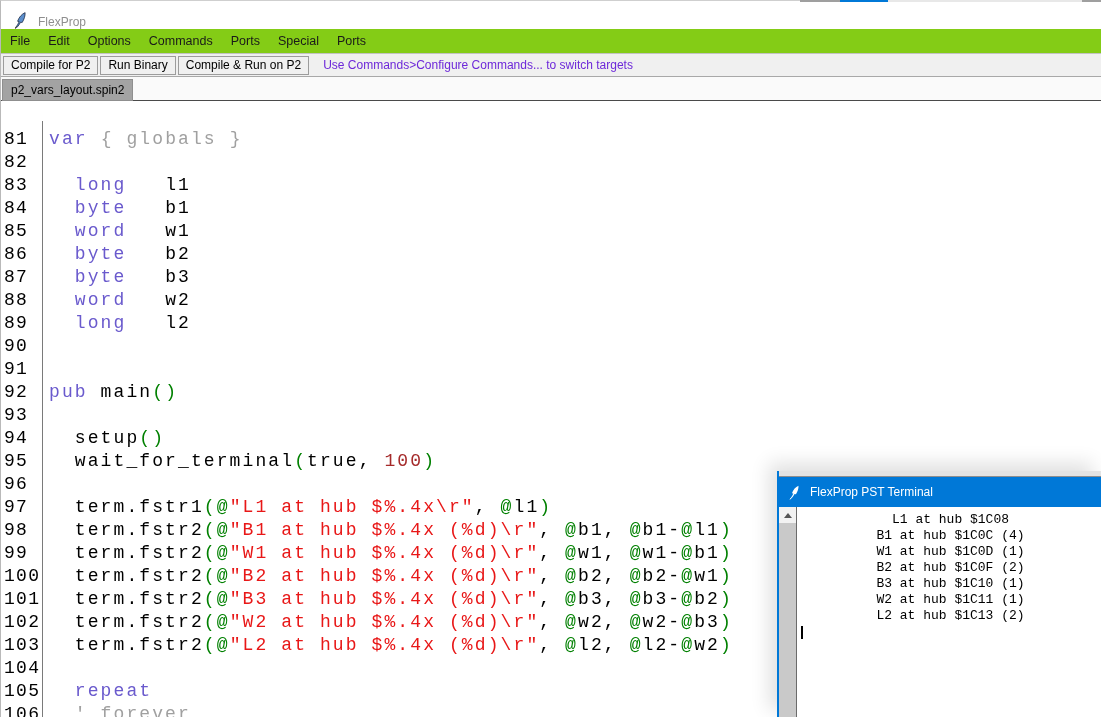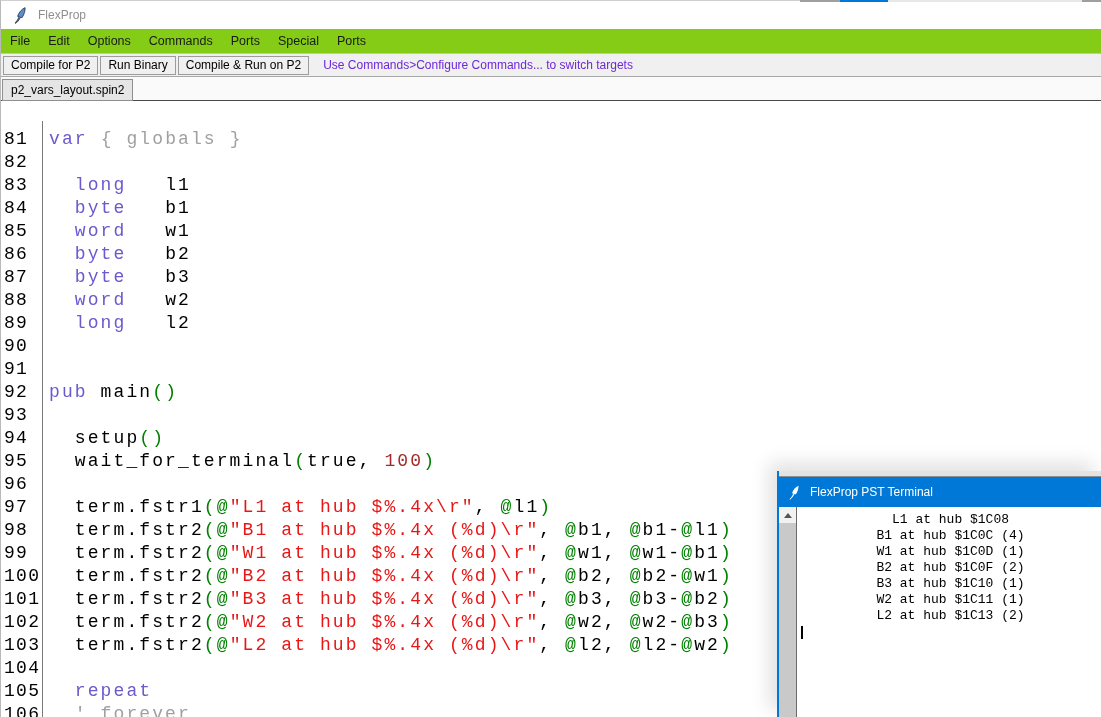--- a/index.html
+++ b/index.html
@@ -4,42 +4,42 @@
 <style>
   html,body{margin:0;padding:0;}
   body{
     position:relative;width:1101px;height:717px;overflow:hidden;
     background:#ffffff;
     font-family:"Liberation Sans", sans-serif;
     -webkit-font-smoothing:antialiased;
   }
   
   .main-window{position:absolute;inset:0;border-left:1px solid #b9b9b9;border-top:1px solid #cfcfcf;}
-  .titlebar{position:absolute;left:0;top:0;width:100%;height:28px;background:#ffffff;display:flex;align-items:center;}
+  .titlebar{position:absolute;left:0;top:0;width:100%;height:28px;background:#ffffff;display:flex;align-items:flex-end;}
   .titlebar .app-icon{margin-left:12px;width:15px;height:17px;flex:0 0 auto;}
   .titlebar .title-text{margin-left:10px;font-size:12px;color:var(--title-text);}
   .menubar{position:absolute;left:0;top:28px;width:100%;height:24px;background:#84cc16;display:flex;align-items:center;}
   .menu-item{font-size:12.5px;color:#1a1a1a;padding:3px 9px;cursor:default;}
   .menu-item:first-child{margin-left:0px;}
   .toolbar{
     position:absolute;left:0;top:52px;width:100%;height:24px;background:#f0f0f0;
     border-top:1px solid #c3c3c3;border-bottom:1px solid #a8a8a8;box-sizing:border-box;
     display:flex;align-items:center;
   }
   .tool-button{
     display:inline-flex;align-items:center;height:19px;margin:0 1px;padding:0 7px;
     background:#f0f0f0;border:1px solid #9c9c9c;font-size:12px;color:#000;box-sizing:border-box;
   }
   .tool-button:first-child{margin-left:2px;}
   .toolbar-status{font-size:12px;color:#6d28d9;margin-left:13px;}
   .tabbar{position:absolute;left:0;top:76px;width:100%;height:24px;background:#fafafa;}
   .tabbar .bottom-line{position:absolute;left:0;bottom:0;width:100%;height:1px;background:#4a4a4a;}
   .tab{
     position:absolute;left:1px;bottom:0;height:22px;box-sizing:border-box;
-    background:#e5e5e5;border:1px solid #8f8f8f;
+    background:#a3a3a3;border:1px solid #8f8f8f;
     display:inline-flex;align-items:center;padding:0 8px;font-size:12px;color:#000;z-index:2;
   }
   
   .editor{position:absolute;left:0;top:100px;width:100%;height:617px;background:#ffffff;margin-top:20px;}
   .gutter-sep{position:absolute;left:41px;top:0;bottom:0;width:1px;background:#7a7a7a;}
   .ed-line,.gutter-no{
     font-family:"Liberation Mono","DejaVu Sans Mono",monospace;
     font-size:18px;line-height:23px;height:23px;white-space:pre;
   }
   .gutter{position:absolute;left:3px;top:7px;letter-spacing:1.3px;color:#000;}

